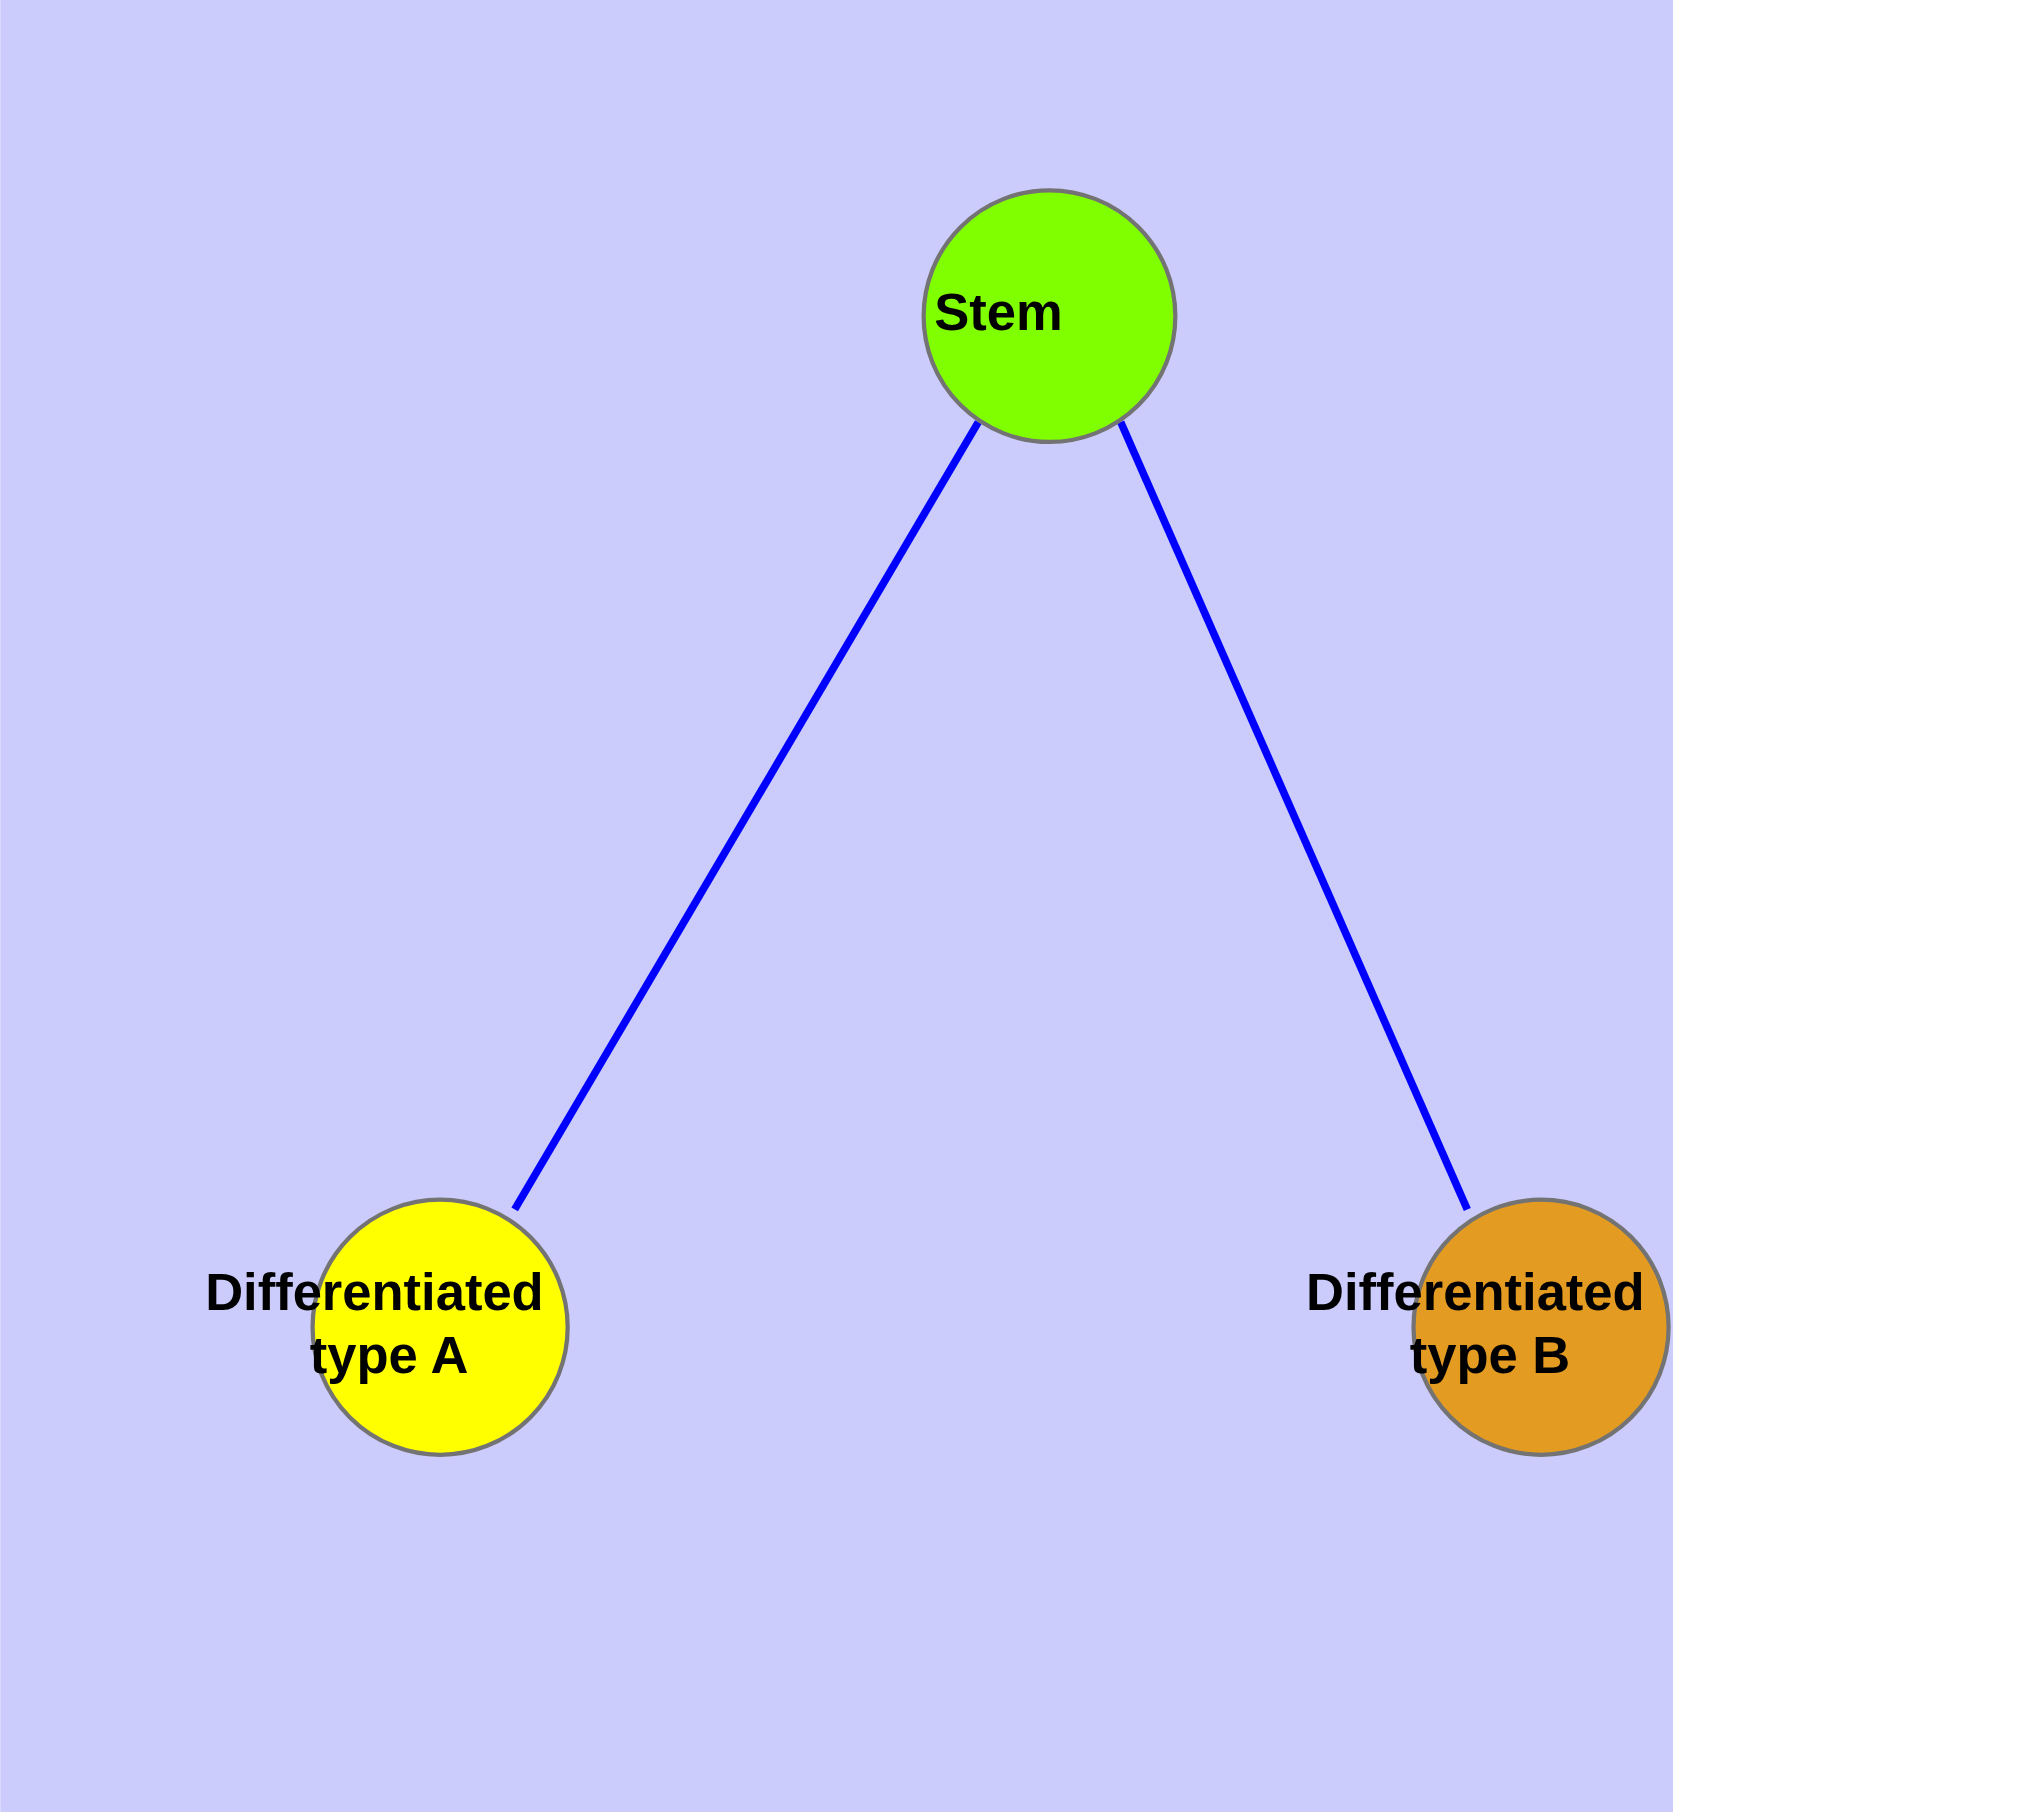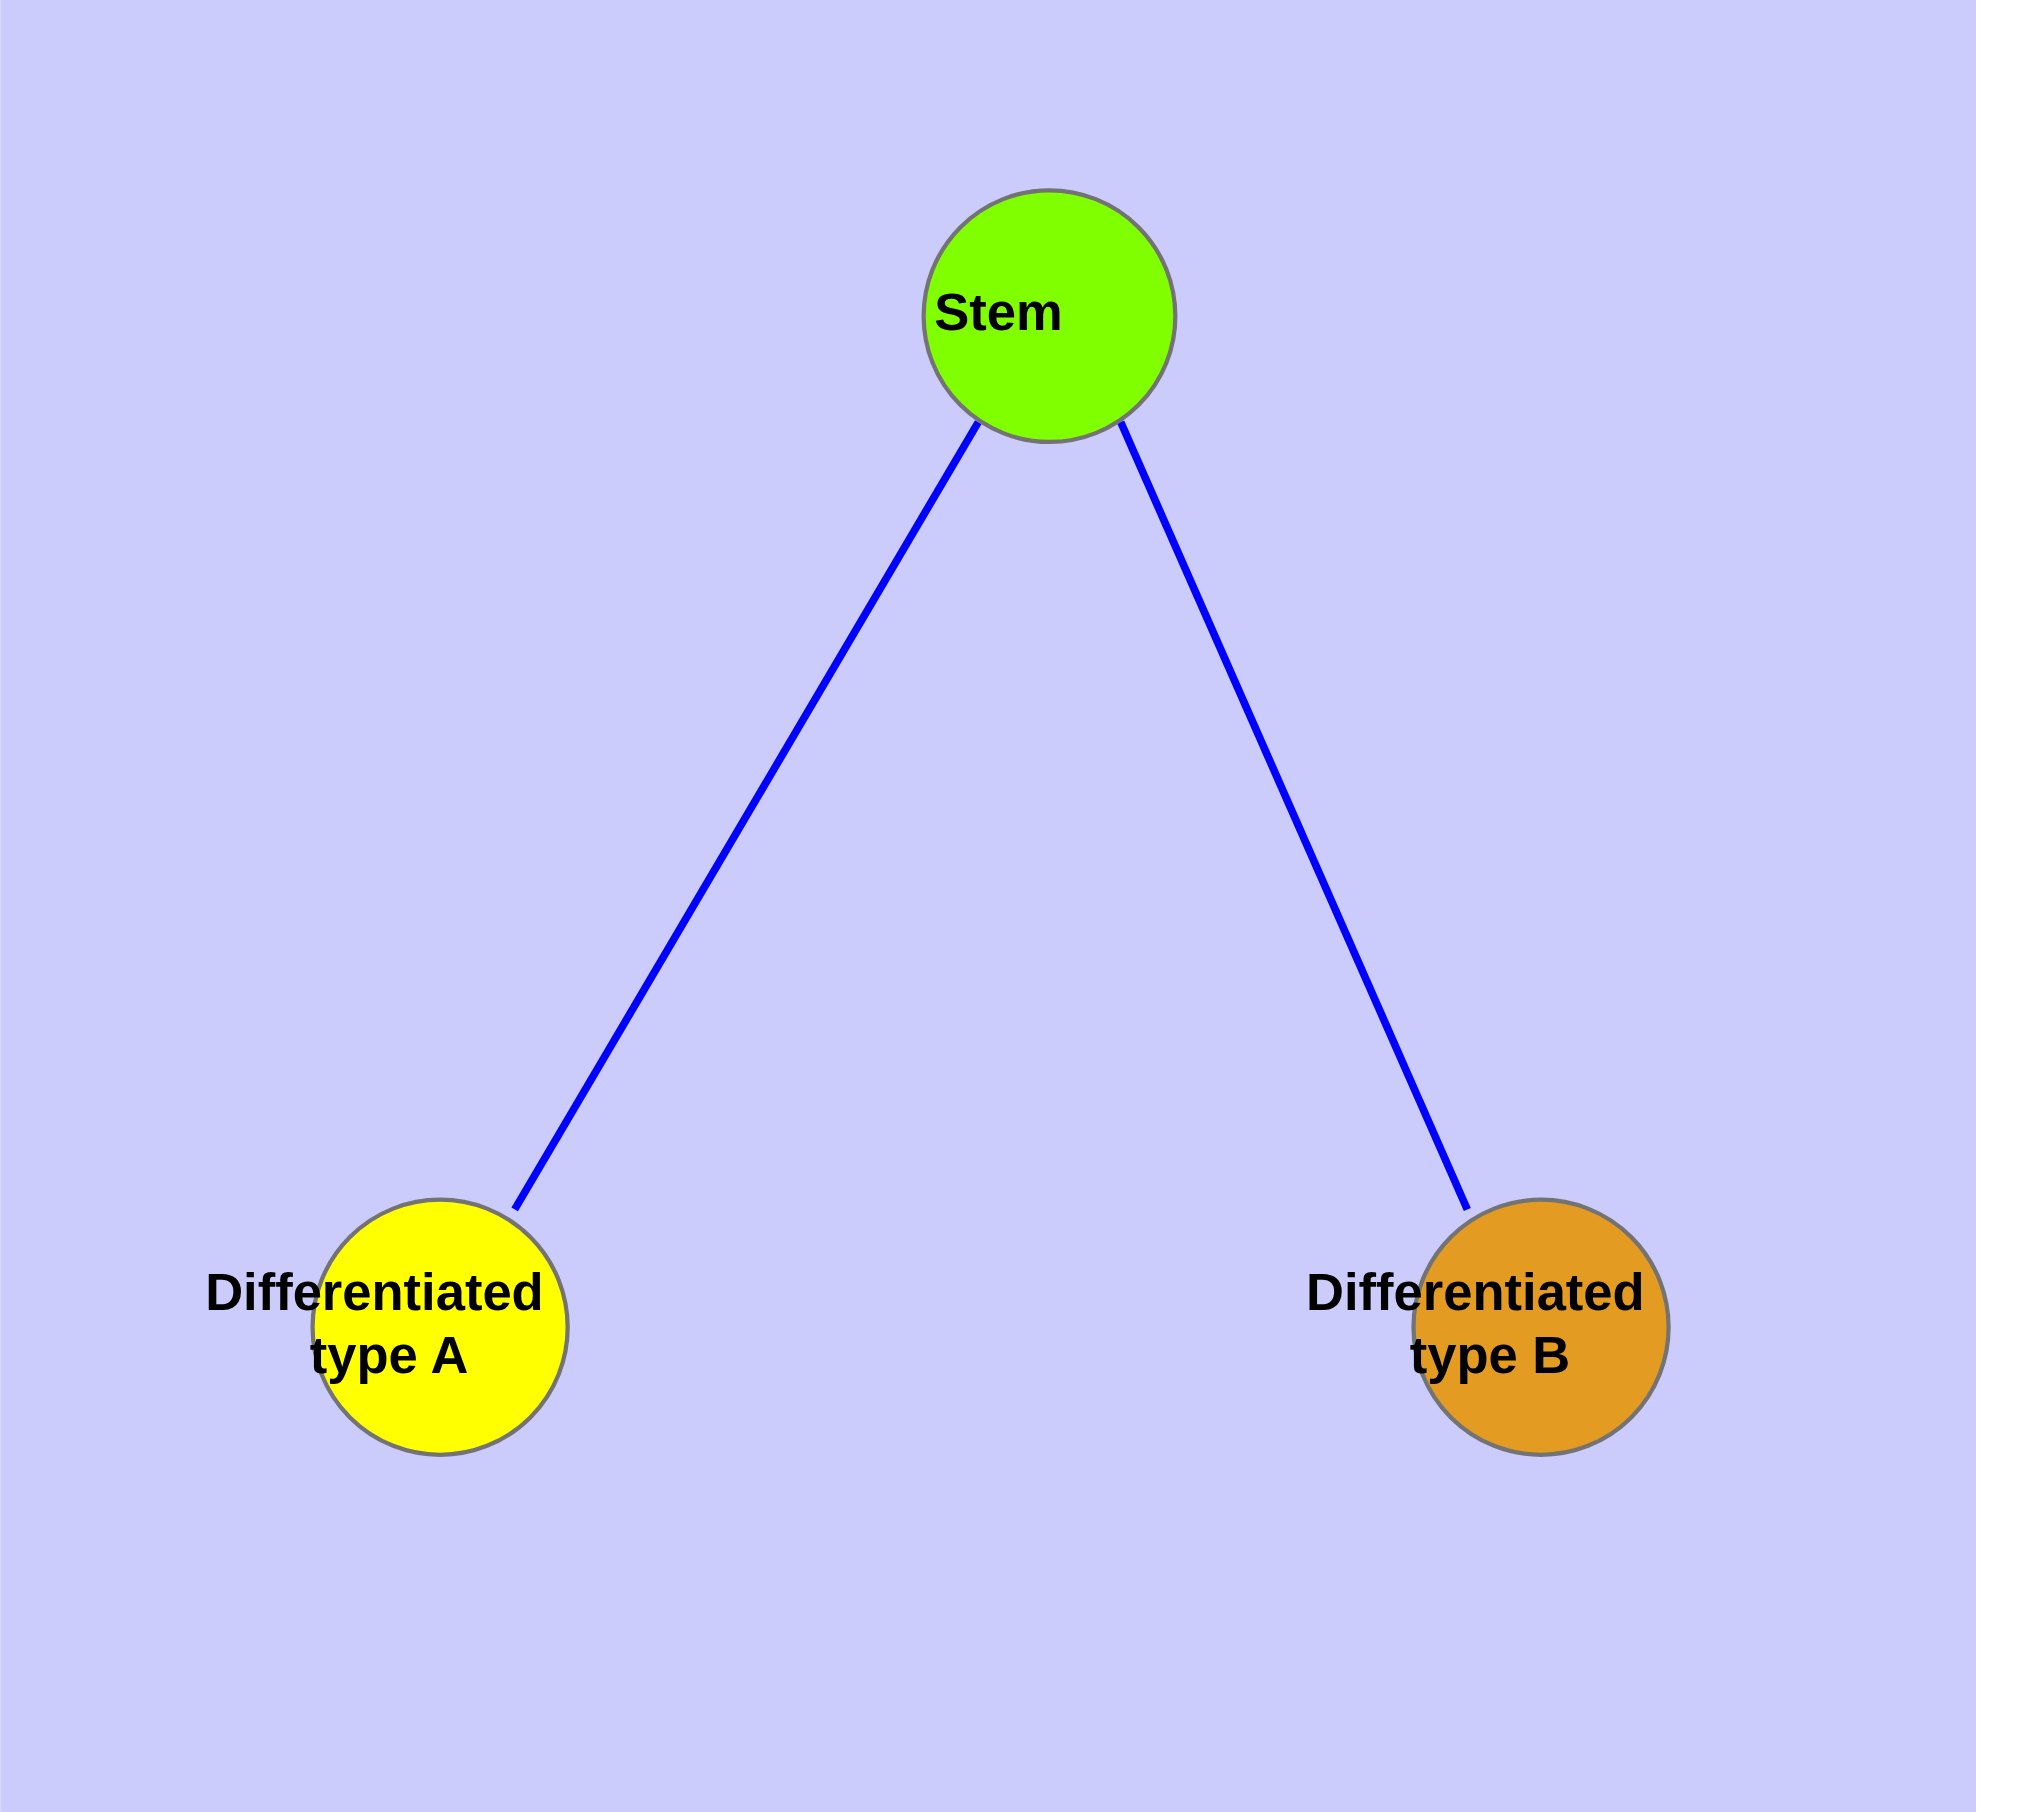--- a/index.html
+++ b/index.html
@@ -28,21 +28,21 @@
     font-weight: bold;
     fill: #000000;
     text-anchor: middle;
     dominant-baseline: middle;
     white-space: pre;
   }
 </style>
 </head>
 <body>
 
-<div id="canvas" style="width: 1976px; height: 1812px;">
+<div id="canvas" style="width: 1673px; height: 1812px;">
   <svg id="graph-svg" viewBox="0 0 2384 2138" xmlns="http://www.w3.org/2000/svg">
 
     <rect id="bg-rect" x="0" y="0" width="2384" height="2138" fill="#ccccfc"></rect>
 
     <g id="edges-layer">
       <line class="edge" id="edge-stem-to-a" x1="1154" y1="498" x2="607" y2="1427" stroke="#0000ff" stroke-width="9" stroke-linecap="butt"></line>
       <line class="edge" id="edge-stem-to-b" x1="1322" y1="498" x2="1731" y2="1427" stroke="#0000ff" stroke-width="9" stroke-linecap="butt"></line>
     </g>
 
     <g id="nodes-layer">

